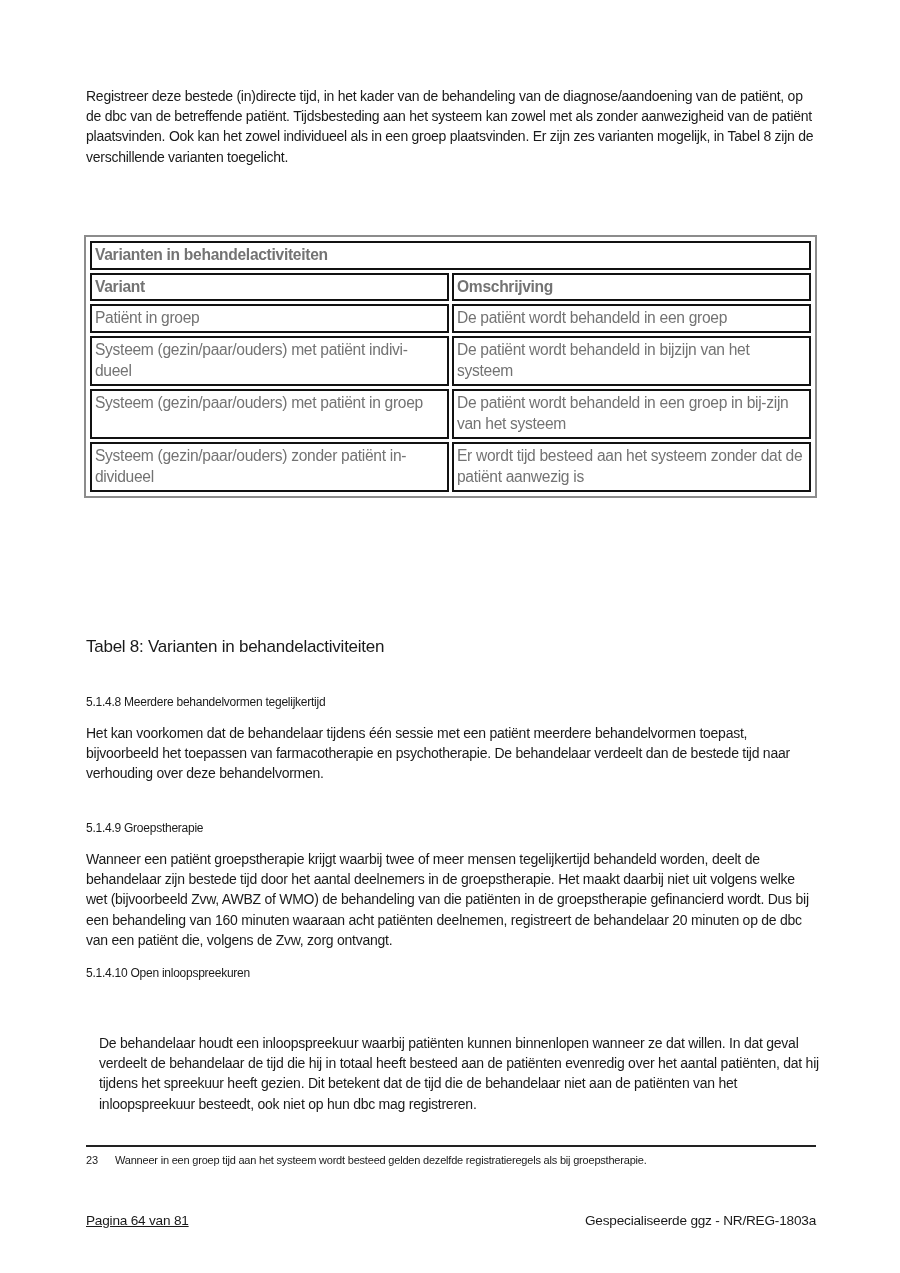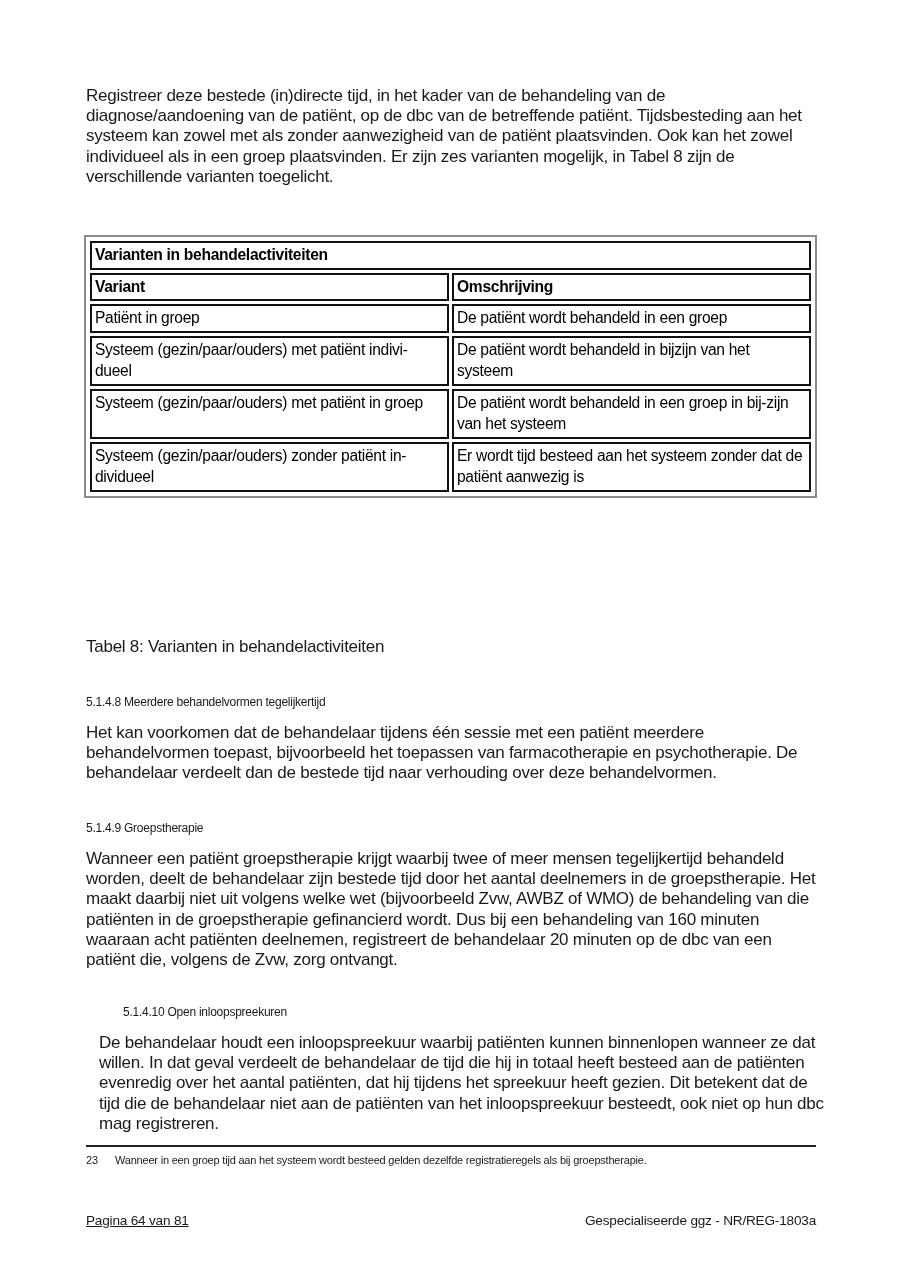--- a/index.html
+++ b/index.html
@@ -3,49 +3,49 @@
 <meta charset="utf-8">
 <style>
   html, body { margin: 0; padding: 0; background: #ffffff; }
   body {
     width: 900px; height: 1273px; position: relative; overflow: hidden;
     font-family: "Liberation Sans", "DejaVu Sans", sans-serif;
     color: #1a1a1a;
   }
   .page { position: absolute; left: 86px; top: 0; width: 730px; }
   p.body {
-    margin: 0; font-size: 17px; line-height: 20.2px; letter-spacing: -0.25px;
+    margin: 0; font-size: 14px; line-height: 20.2px; letter-spacing: -0.25px;
   }
   #intro { position: absolute; top: 86px; left: 0; width: 730px; }
 
   
   .tbl-wrap {
     position: absolute; left: -2px; top: 235px; width: 733px;
     border: 2px solid #8c8c8c; padding: 1px; box-sizing: border-box;
     background: #fff;
   }
   table.variants {
     width: 100%; border-collapse: separate; border-spacing: 3px;
     font-size: 15.6px; letter-spacing: -0.3px; table-layout: fixed;
   }
   table.variants td {
     border: 2px solid #111; padding: 1px 3px 2px 3px; vertical-align: top;
-    line-height: 21.5px; color: #000000;
+    line-height: 21.5px; color: #737373;
   }
   table.variants td.col-a { width: 354px; }
   .bold { font-weight: bold; }
   sup { font-size: 10px; line-height: 0; vertical-align: 6px; }
 
   .caption { position: absolute; top: 637px; left: 0; font-size: 17px; letter-spacing: -0.25px; }
   .h { position: absolute; left: 0; font-size: 12px; letter-spacing: -0.25px; }
   #h1 { top: 695px; }
   #p1 { position: absolute; top: 723px; left: 0; width: 730px; }
   #h2 { top: 821px; }
   #p2 { position: absolute; top: 849px; left: 0; width: 730px; }
-  #h3 { top: 1005px; margin-left: 37px; }
+  #h3 { top: 966px; }
   #p3 { position: absolute; top: 1033px; left: 13px; width: 730px; }
 
   .fn-rule { position: absolute; top: 1145px; left: 0; width: 730px; height: 1.5px; background: #222; }
   .footnote { position: absolute; top: 1154px; left: 0; font-size: 11px; letter-spacing: -0.2px; }
   .footnote .num { display: inline-block; width: 29px; }
 
   .footer { position: absolute; top: 1213px; left: 0; width: 730px; font-size: 13.6px; letter-spacing: -0.2px; }
   .footer .left { position: absolute; left: 0; text-decoration: underline; }
   .footer .right { position: absolute; right: 0; }
 </style>

